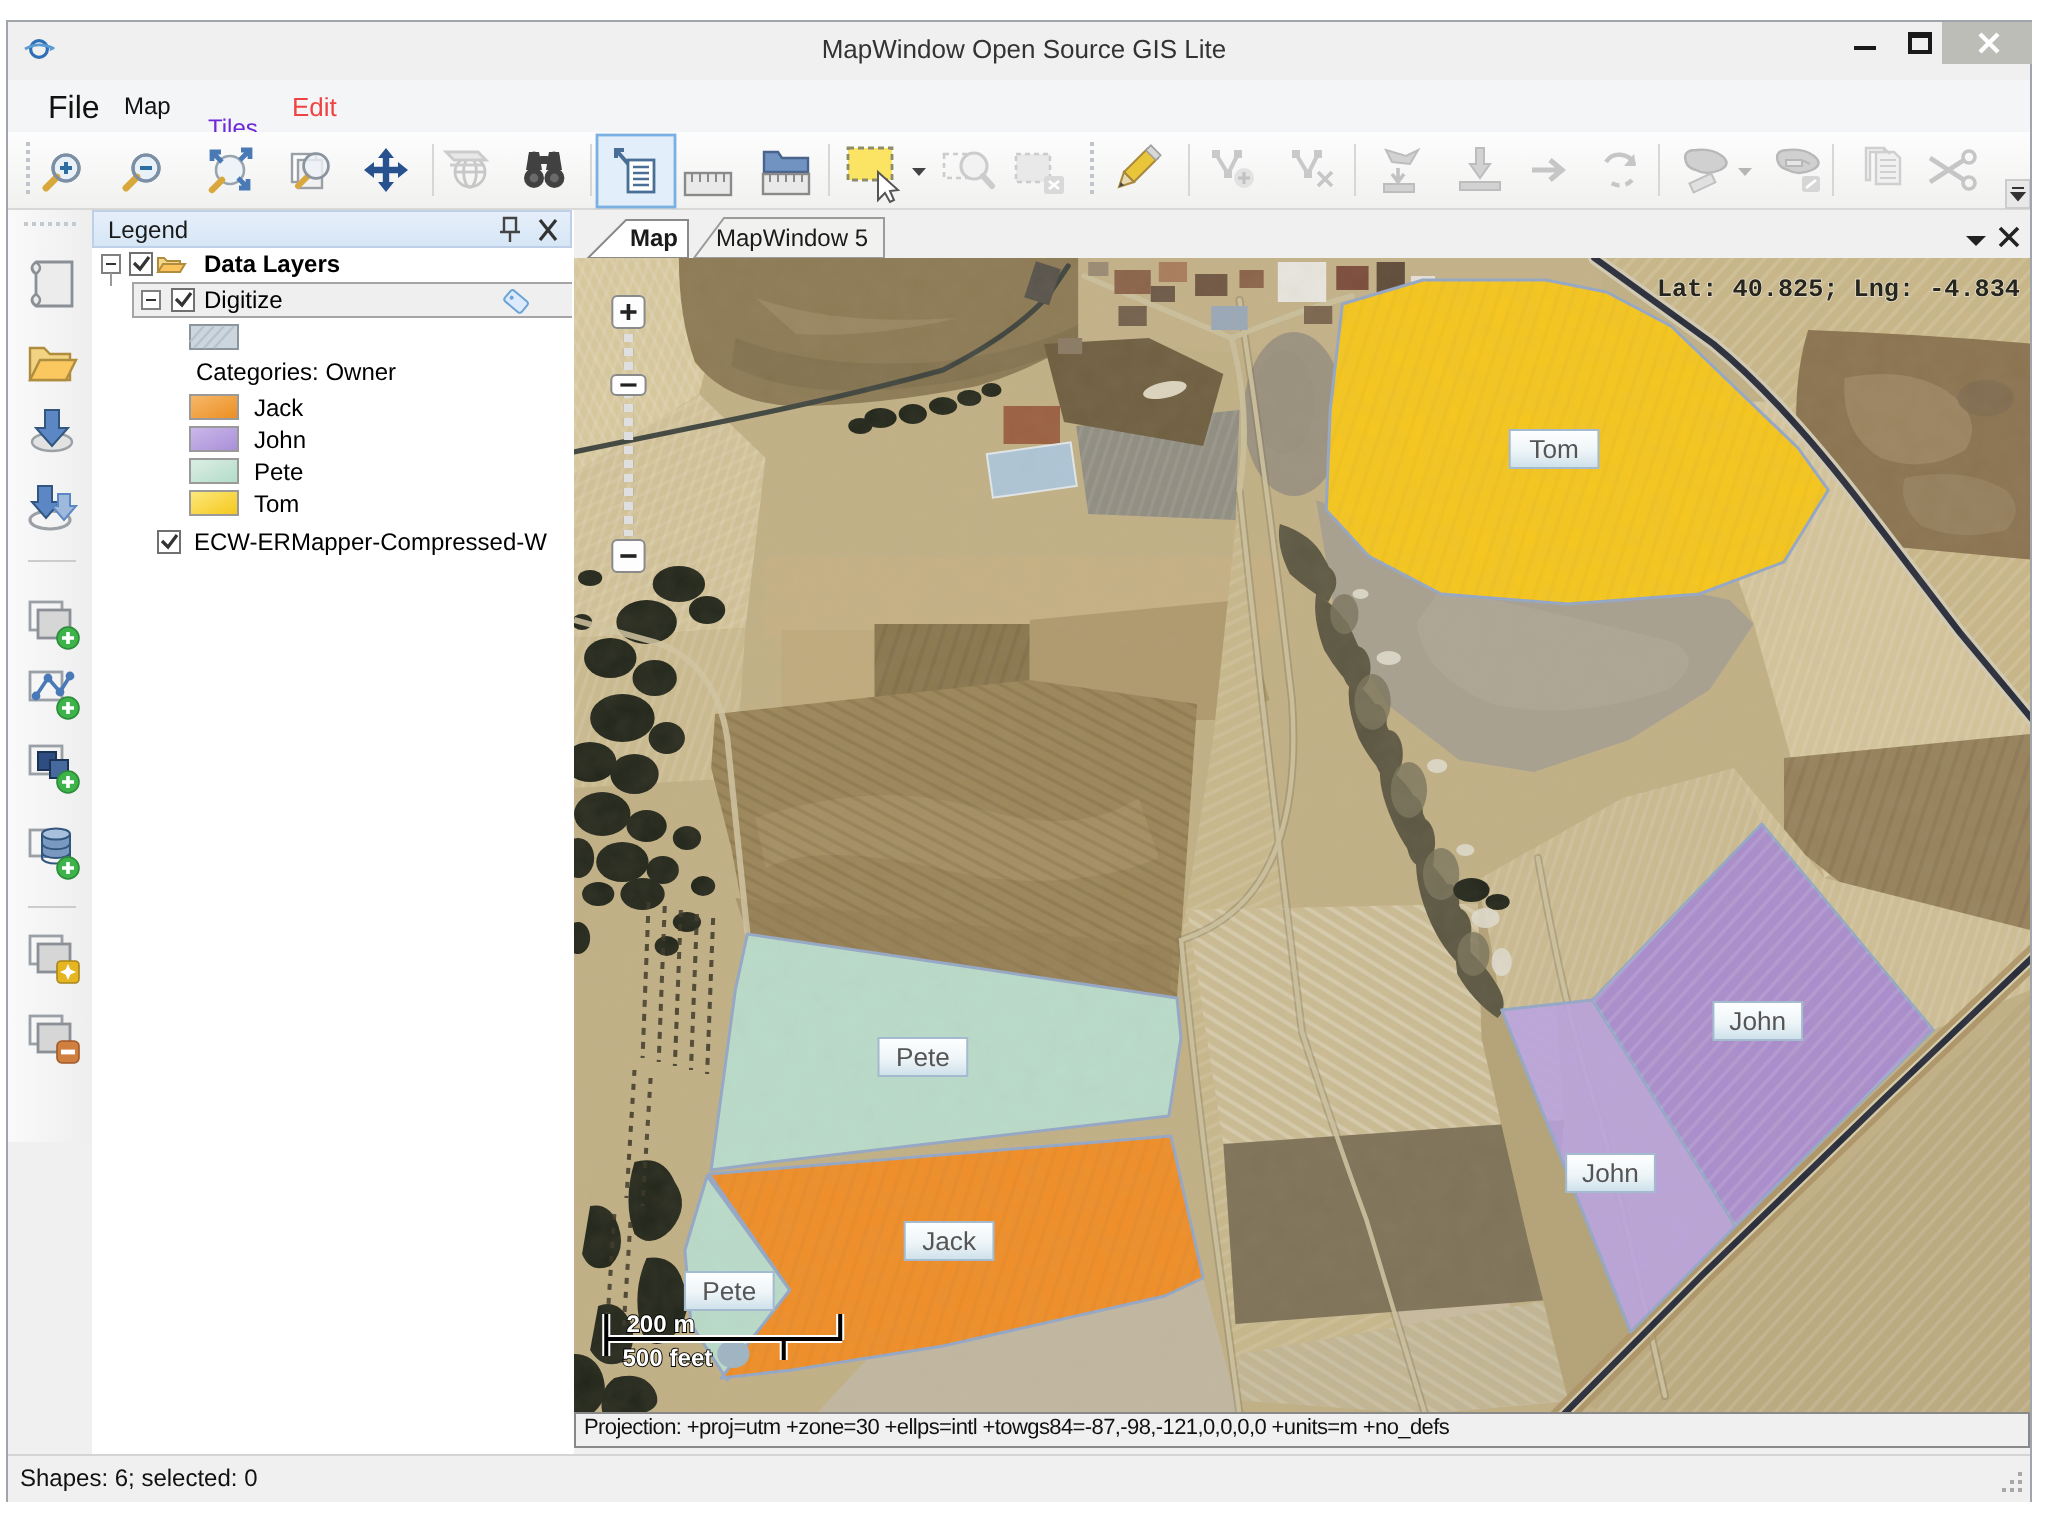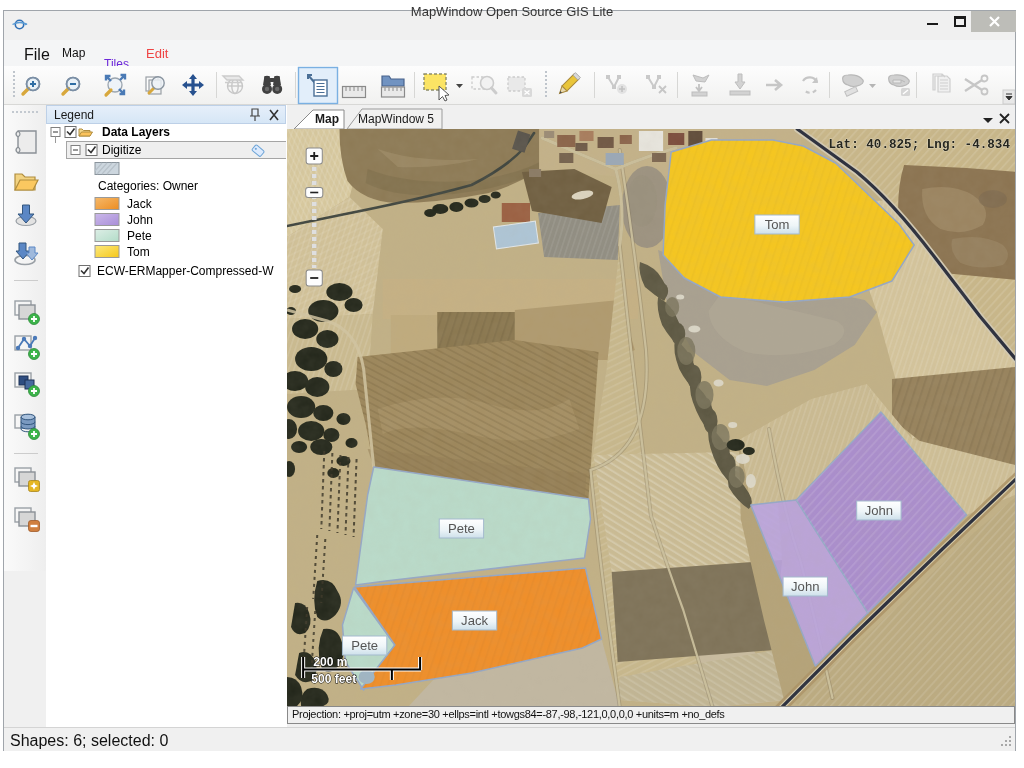--- a/index.html
+++ b/index.html
@@ -12,21 +12,21 @@
 </head>
 <body>
 <div id="win"></div>
 
 <div class="abs" style="left:4px;top:11px;width:1011px;height:29px;background:#f0f0f0;"></div>
 <svg class="abs" style="left:12px;top:18px;" width="16" height="13" viewBox="0 0 16 13">
   <circle cx="7.5" cy="6.5" r="4.2" fill="none" stroke="#2f6fb5" stroke-width="1.6"></circle>
   <path d="M0.5,6.5 Q7.5,2.5 15,6.3" fill="none" stroke="#5a9bd4" stroke-width="1.4"></path>
   <path d="M13,4.8 L15.5,6.3 L12.8,7.6" fill="#5a9bd4"></path>
 </svg>
-<div class="abs" style="left:0;top:4px;width:1024px;text-align:center;font-size:13px;color:#333;">MapWindow Open Source GIS Lite</div>
+<div class="abs" style="left:0;top:17px;width:1024px;text-align:center;font-size:13px;color:#333;">MapWindow Open Source GIS Lite</div>
 <div class="abs" style="left:927px;top:23px;width:11px;height:2px;background:#1a1a1a;"></div>
 <div class="abs" style="left:954px;top:16px;width:12px;height:11px;border:2px solid #1a1a1a;background:transparent;"></div>
 <div class="abs" style="left:954px;top:18px;width:12px;height:1px;background:#1a1a1a;"></div>
 <div class="abs" style="left:971px;top:11px;width:45px;height:21px;background:#bdbdb8;"></div>
 <svg class="abs" style="left:988px;top:15px;" width="13" height="13" viewBox="0 0 13 13">
   <path d="M2,2 L11,11 M11,2 L2,11" stroke="#fff" stroke-width="2.2"></path>
 </svg>
 
 <div class="abs" style="left:4px;top:40px;width:1011px;height:26px;background:#f4f5f6;"></div>
 <div class="abs" style="left:24px;top:46px;font-size:16px;color:#111;">File</div>
@@ -712,21 +712,21 @@
   <path d="M23,63.5 L31,63.5" stroke="#222" stroke-width="1.6"></path>
   <rect x="19" y="141" width="16" height="16" rx="2.5" fill="#fdfdfd" stroke="#8a8a8a"></rect>
   <path d="M23,149 L31,149" stroke="#222" stroke-width="1.8"></path>
 </g>
 </svg>
 
 <div class="abs" style="left:287px;top:706px;width:728px;height:18px;background:#f0f0f0;border:1px solid #898989;"></div>
 <div class="abs" style="left:292px;top:708px;font-size:11px;letter-spacing:-0.3px;color:#111;text-align:right;">Projection: +proj=utm +zone=30 +ellps=intl +towgs84=-87,-98,-121,0,0,0,0 +units=m +no_defs</div>
 
 <div class="abs" style="left:4px;top:727px;width:1011px;height:24px;background:#f0f0f0;border-top:1px solid #d4d4d4;"></div>
-<div class="abs" style="left:10px;top:732px;font-size:16px;color:#111;">Shapes: 6; selected: 0</div>
+<div class="abs" style="left:10px;top:732px;font-size:12px;color:#111;">Shapes: 6; selected: 0</div>
 <svg class="abs" style="left:1001px;top:736px;" width="12" height="11" viewBox="0 0 12 11">
   <g fill="#a8a8a8">
       <rect x="8" y="0" width="2" height="2"></rect>
       <rect x="8" y="4" width="2" height="2"></rect>
       <rect x="8" y="8" width="2" height="2"></rect>
       <rect x="4" y="4" width="2" height="2"></rect>
       <rect x="4" y="8" width="2" height="2"></rect>
       <rect x="0" y="8" width="2" height="2"></rect>
     </g>
 </svg>

